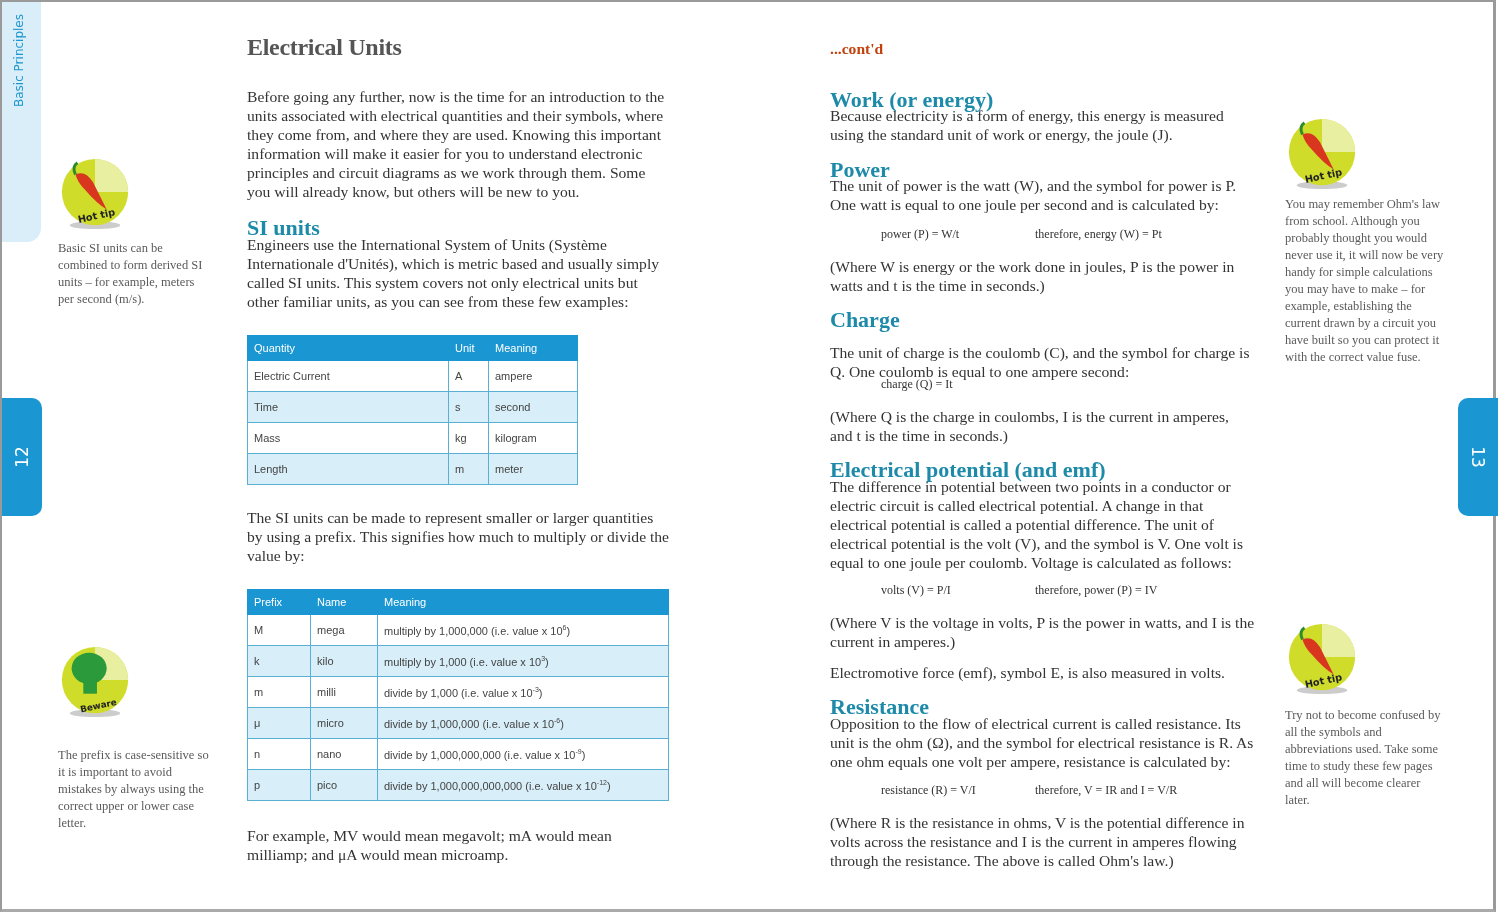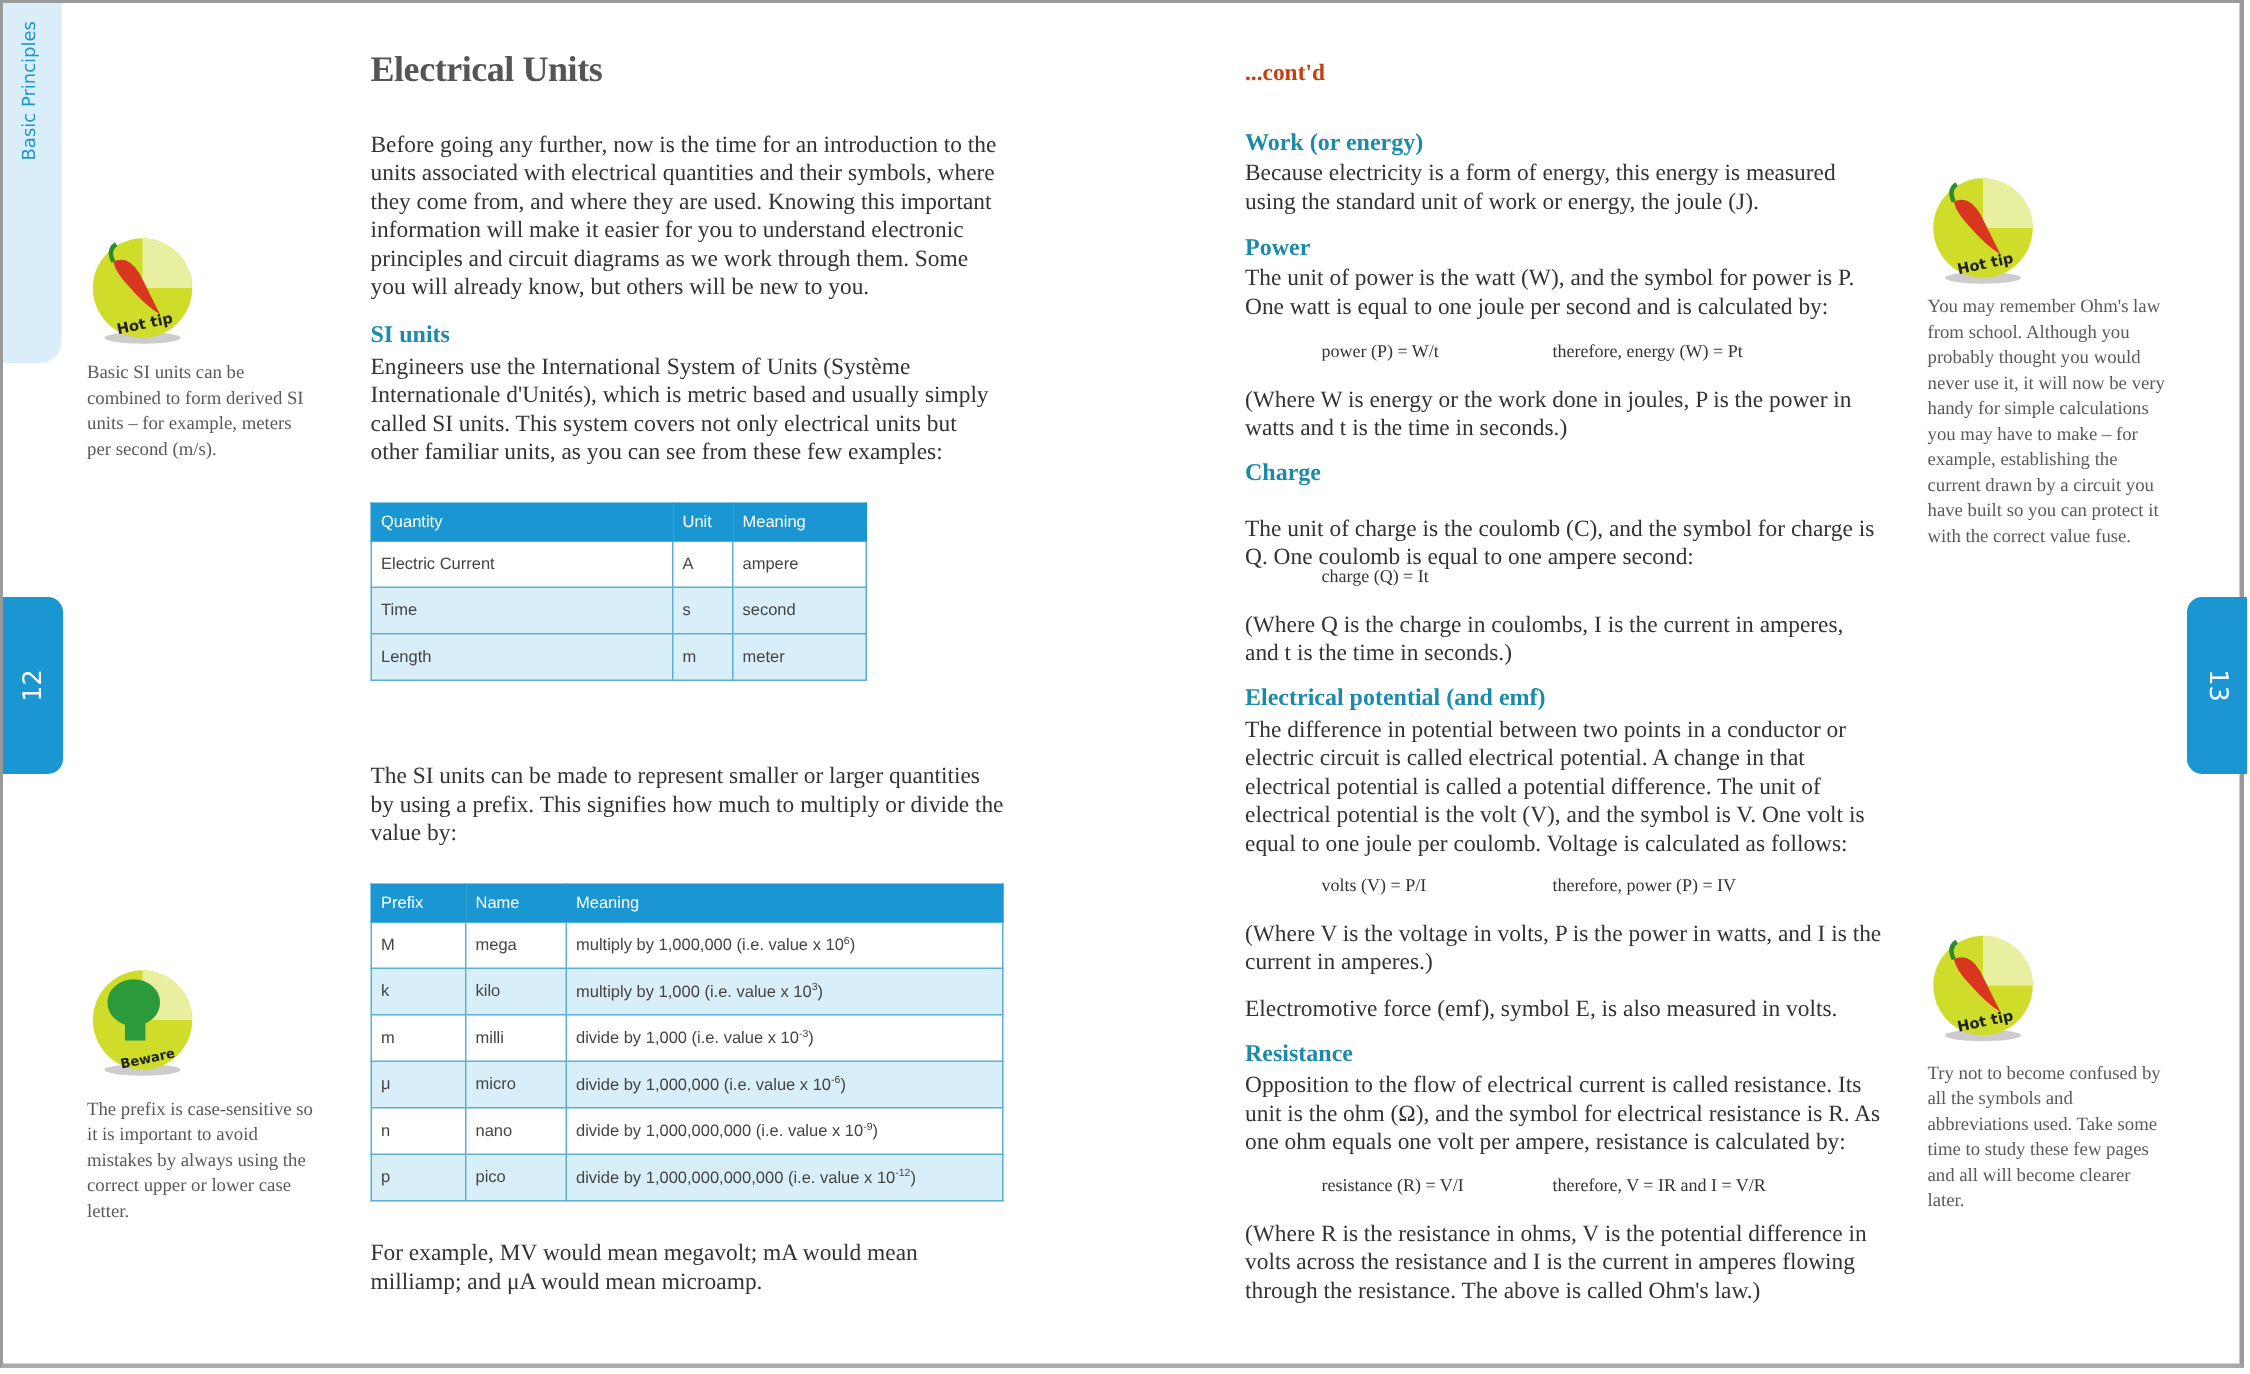--- a/index.html
+++ b/index.html
@@ -10,21 +10,21 @@
   .page-tab { position:absolute; width:40px; height:118px; background:#1a96d2; color:#fff; font-family:"DejaVu Sans", sans-serif; font-size:17px; }
   .page-tab.left { left:2px; top:398px; border-radius:0 10px 10px 0; }
   .page-tab.right { left:1458px; top:398px; border-radius:10px 0 0 10px; }
   .page-tab span { position:absolute; left:50%; top:50%; white-space:nowrap; }
   .page-tab.left span { transform:translate(-50%,-50%) rotate(-90deg); }
   .page-tab.right span { transform:translate(-50%,-50%) rotate(90deg); }
   .badge { position:absolute; width:78px; height:78px; }
   .note { position:absolute; font-family:Liberation Serif, serif; font-size:12.5px; line-height:17px; color:#5a5a5a; }
   h1 { position:absolute; left:247px; top:34px; margin:0; font-size:24px; font-weight:bold; color:#555; letter-spacing:-0.3px; }
   .para { position:absolute; font-size:15.6px; line-height:18.9px; color:#333; margin:0; }
-  .head { position:absolute; font-size:16px; font-weight:bold; color:#1d8aa9; margin:0; }
+  .head { position:absolute; font-size:22px; font-weight:bold; color:#1d8aa9; margin:0; }
   .formula { position:absolute; font-size:12px; color:#333; white-space:nowrap; }
   table { position:absolute; border-collapse:collapse; font-family:Liberation Sans, sans-serif; font-size:11px; color:#444; }
   th { background:#1a96d2; color:#fff; font-weight:normal; text-align:left; padding:0 6px; height:24px; border:1px solid #1a96d2; }
   td { padding:0 6px; height:30px; border:1px solid #5ab0d2; }
   tr.alt td { background:#d8eef8; }
   sup { font-size:7px; }
 </style>
 </head>
 <body>
 
@@ -48,21 +48,21 @@
 <div class="note" style="left:58px;top:240px;width:150px">Basic SI units can be combined to form derived SI units – for example, meters per second (m/s).</div>
 
 <svg class="badge" style="left:56px;top:643px" viewBox="0 0 80 80">
   <ellipse cx="40" cy="72" rx="26" ry="4" fill="#ccc"></ellipse>
   <circle cx="40" cy="38" r="34" fill="#cfdc2a"></circle>
     <path d="M40 4 A34 34 0 0 1 74 38 L40 38Z" fill="#e9efa0"></path>
   <ellipse cx="34" cy="26" rx="18" ry="16" fill="#2a9a3a"></ellipse>
     <rect x="28" y="34" width="14" height="18" fill="#2a9a3a"></rect>
   <text x="24" y="68" font-size="9" font-weight="bold" fill="#222" font-family="DejaVu Sans, sans-serif" transform="rotate(-12 40 62)">Beware</text>
 </svg>
-<div class="note" style="left:58px;top:731px;width:160px">The prefix is case-sensitive so it is important to avoid mistakes by always using the correct upper or lower case letter.</div>
+<div class="note" style="left:58px;top:747px;width:160px">The prefix is case-sensitive so it is important to avoid mistakes by always using the correct upper or lower case letter.</div>
 
 <h1>Electrical Units</h1>
 <p class="para" style="left:247px;top:88px;width:425px">Before going any further, now is the time for an introduction to the units associated with electrical quantities and their symbols, where they come from, and where they are used. Knowing this important information will make it easier for you to understand electronic principles and circuit diagrams as we work through them. Some you will already know, but others will be new to you.</p>
 <p class="head" style="left:247px;top:215px">SI units</p>
 <p class="para" style="left:247px;top:236px;width:425px">Engineers use the International System of Units (Système Internationale d'Unités), which is metric based and usually simply called SI units. This system covers not only electrical units but other familiar units, as you can see from these few examples:</p>
 
 <table style="left:247px;top:335px;width:331px">
   <tbody>
       <tr>
         <th style="width:188px">Quantity</th>
@@ -71,20 +71,25 @@
       </tr>
   <tr>
         <td>Electric Current</td>
         <td>A</td>
         <td>ampere</td>
       </tr>
   <tr class="alt">
         <td>Time</td>
         <td>s</td>
         <td>second</td>
+      </tr>
+  <tr>
+        <td>Mass</td>
+        <td>kg</td>
+        <td>kilogram</td>
       </tr>
   <tr class="alt">
         <td>Length</td>
         <td>m</td>
         <td>meter</td>
       </tr>
 </tbody>
   </table>
 
 <p class="para" style="left:247px;top:509px;width:425px">The SI units can be made to represent smaller or larger quantities by using a prefix. This signifies how much to multiply or divide the value by:</p>

